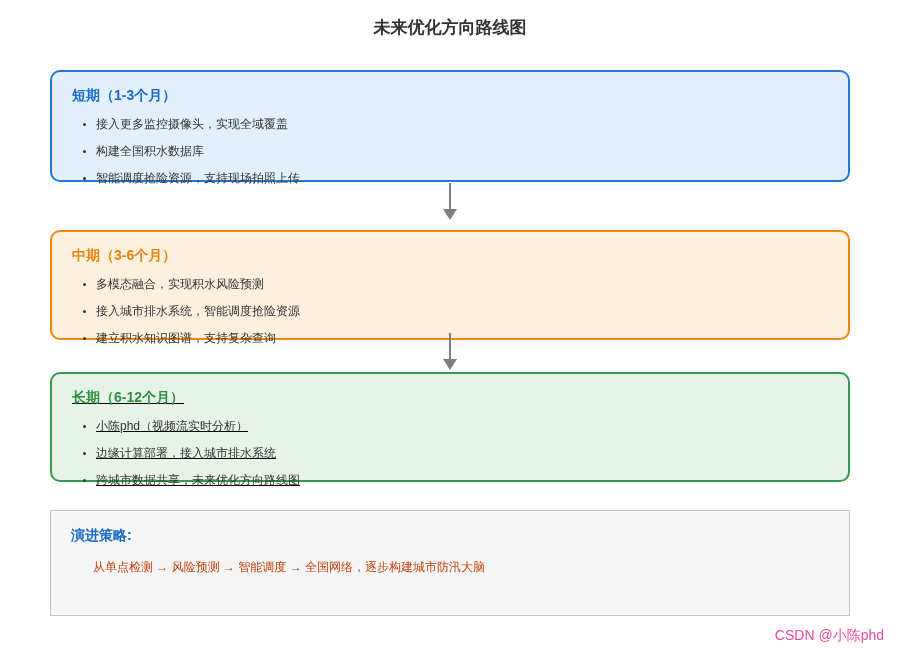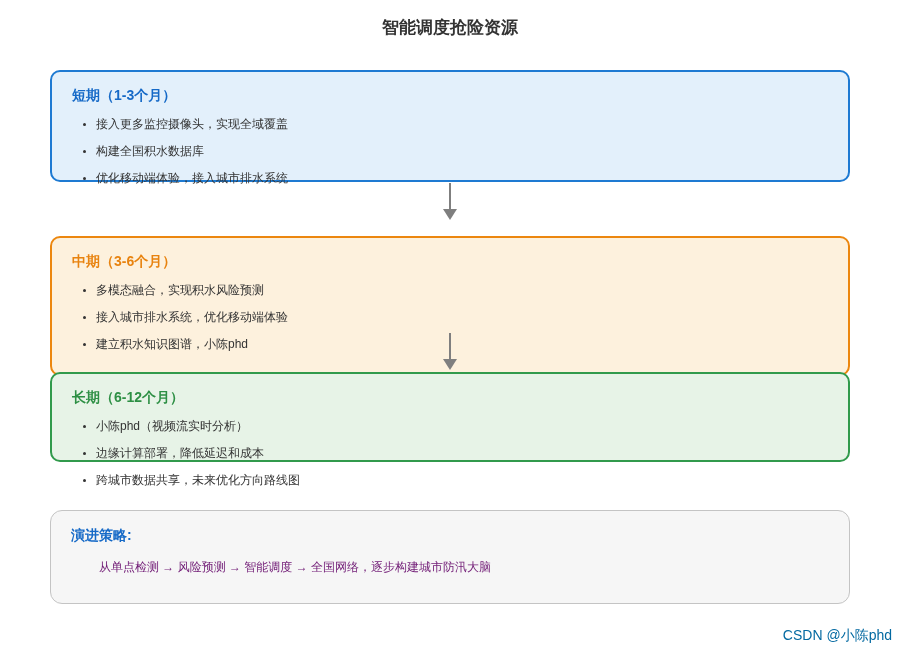--- a/index.html
+++ b/index.html
@@ -28,22 +28,22 @@
   .stage {
     position: absolute;
     left: 50px;
     width: 800px;
     box-sizing: border-box;
     border: 2px solid #999;
     border-radius: 10px;
     padding: 14px 20px 10px 20px;
   }
   .stage-0 { top: 70px;  height: 112px; }
-  .stage-1 { top: 236px; height: 140px; }
-  .stage-2 { top: 372px; height: 90px; }
+  .stage-1 { top: 230px; height: 110px; }
+  .stage-2 { top: 372px; height: 110px; text-decoration: underline; }
   .stage-title {
     margin: 0;
     font-size: 14px;
     font-weight: bold;
     line-height: 18px;
   }
   .stage-list {
     margin: 13px 0 0 0;
     padding: 0 0 0 24px;
     list-style: disc;
@@ -76,89 +76,89 @@
     margin: 0 auto;
     border-left: 7px solid transparent;
     border-right: 7px solid transparent;
     border-top: 11px solid #7f7f7f;
   }
   .strategy {
     position: absolute;
     left: 50px;
     top: 510px;
     width: 800px;
-    height: 94px;
+    height: 106px;
     box-sizing: border-box;
     border: 1px solid #c4c4c4;
-    border-radius: 12px;
+    border-radius: 0;
     background: #f6f6f6;
     padding: 16px 24px 0 20px;
   }
   .strategy-title {
     margin: 0;
     font-size: 14px;
     font-weight: bold;
     line-height: 16px;
   }
   .strategy-line {
-    margin: 0 0 0 28px;
+    margin: 0 0 0 22px;
     font-size: 12px;
-    color: #701a75;
+    color: #c2410c;
     line-height: 14px;
   }
   .strategy-line-0 { margin-top: 17px; }
   .strategy-line-1 { margin-top: 12px; }
   .watermark {
     position: absolute;
-    right: 8px;
+    right: 16px;
     top: 627px;
     font-size: 14px;
-    color: #0369a1;
+    color: #ec4899;
   }
 </style>
 </head>
 <body>
 
 <div class="canvas">
 
-  <h1 class="page-title">智能调度抢险资源</h1>
+  <h1 class="page-title">未来优化方向路线图</h1>
 
   <section class="stage stage-0" style="border-color: rgb(30, 122, 210); background-color: rgb(227, 240, 251);">
     <h2 class="stage-title" style="color: rgb(21, 105, 199);">短期（1-3个月）</h2>
     <ul class="stage-list">
       <li>接入更多监控摄像头，实现全域覆盖</li>
       <li>构建全国积水数据库</li>
-      <li>优化移动端体验，接入城市排水系统</li>
+      <li>智能调度抢险资源，支持现场拍照上传</li>
     </ul>
   </section>
 
   <div class="flow-arrow flow-arrow-0">
     <div class="stem"></div>
     <div class="head"></div>
   </div>
 
   <section class="stage stage-1" style="border-color: rgb(236, 135, 15); background-color: rgb(253, 241, 221);">
     <h2 class="stage-title" style="color: rgb(232, 131, 15);">中期（3-6个月）</h2>
     <ul class="stage-list">
       <li>多模态融合，实现积水风险预测</li>
-      <li>接入城市排水系统，优化移动端体验</li>
-      <li>建立积水知识图谱，小陈phd</li>
+      <li>接入城市排水系统，智能调度抢险资源</li>
+      <li>建立积水知识图谱，支持复杂查询</li>
     </ul>
   </section>
 
   <div class="flow-arrow flow-arrow-1">
     <div class="stem"></div>
     <div class="head"></div>
   </div>
 
   <section class="stage stage-2" style="border-color: rgb(49, 154, 76); background-color: rgb(231, 243, 231);">
     <h2 class="stage-title" style="color: rgb(45, 143, 68);">长期（6-12个月）</h2>
     <ul class="stage-list">
       <li>小陈phd（视频流实时分析）</li>
-      <li>边缘计算部署，降低延迟和成本</li>
+      <li>边缘计算部署，接入城市排水系统</li>
       <li>跨城市数据共享，未来优化方向路线图</li>
     </ul>
   </section>
 
   <section class="strategy" style="border-color: rgb(196, 196, 196); background-color: rgb(246, 246, 246);">
     <h2 class="strategy-title" style="color: rgb(21, 105, 199);">演进策略:</h2>
     <p class="strategy-line strategy-line-0">从单点检测 → 风险预测 → 智能调度 → 全国网络，逐步构建城市防汛大脑</p>
   </section>
 
   <div class="watermark">CSDN @小陈phd</div>

